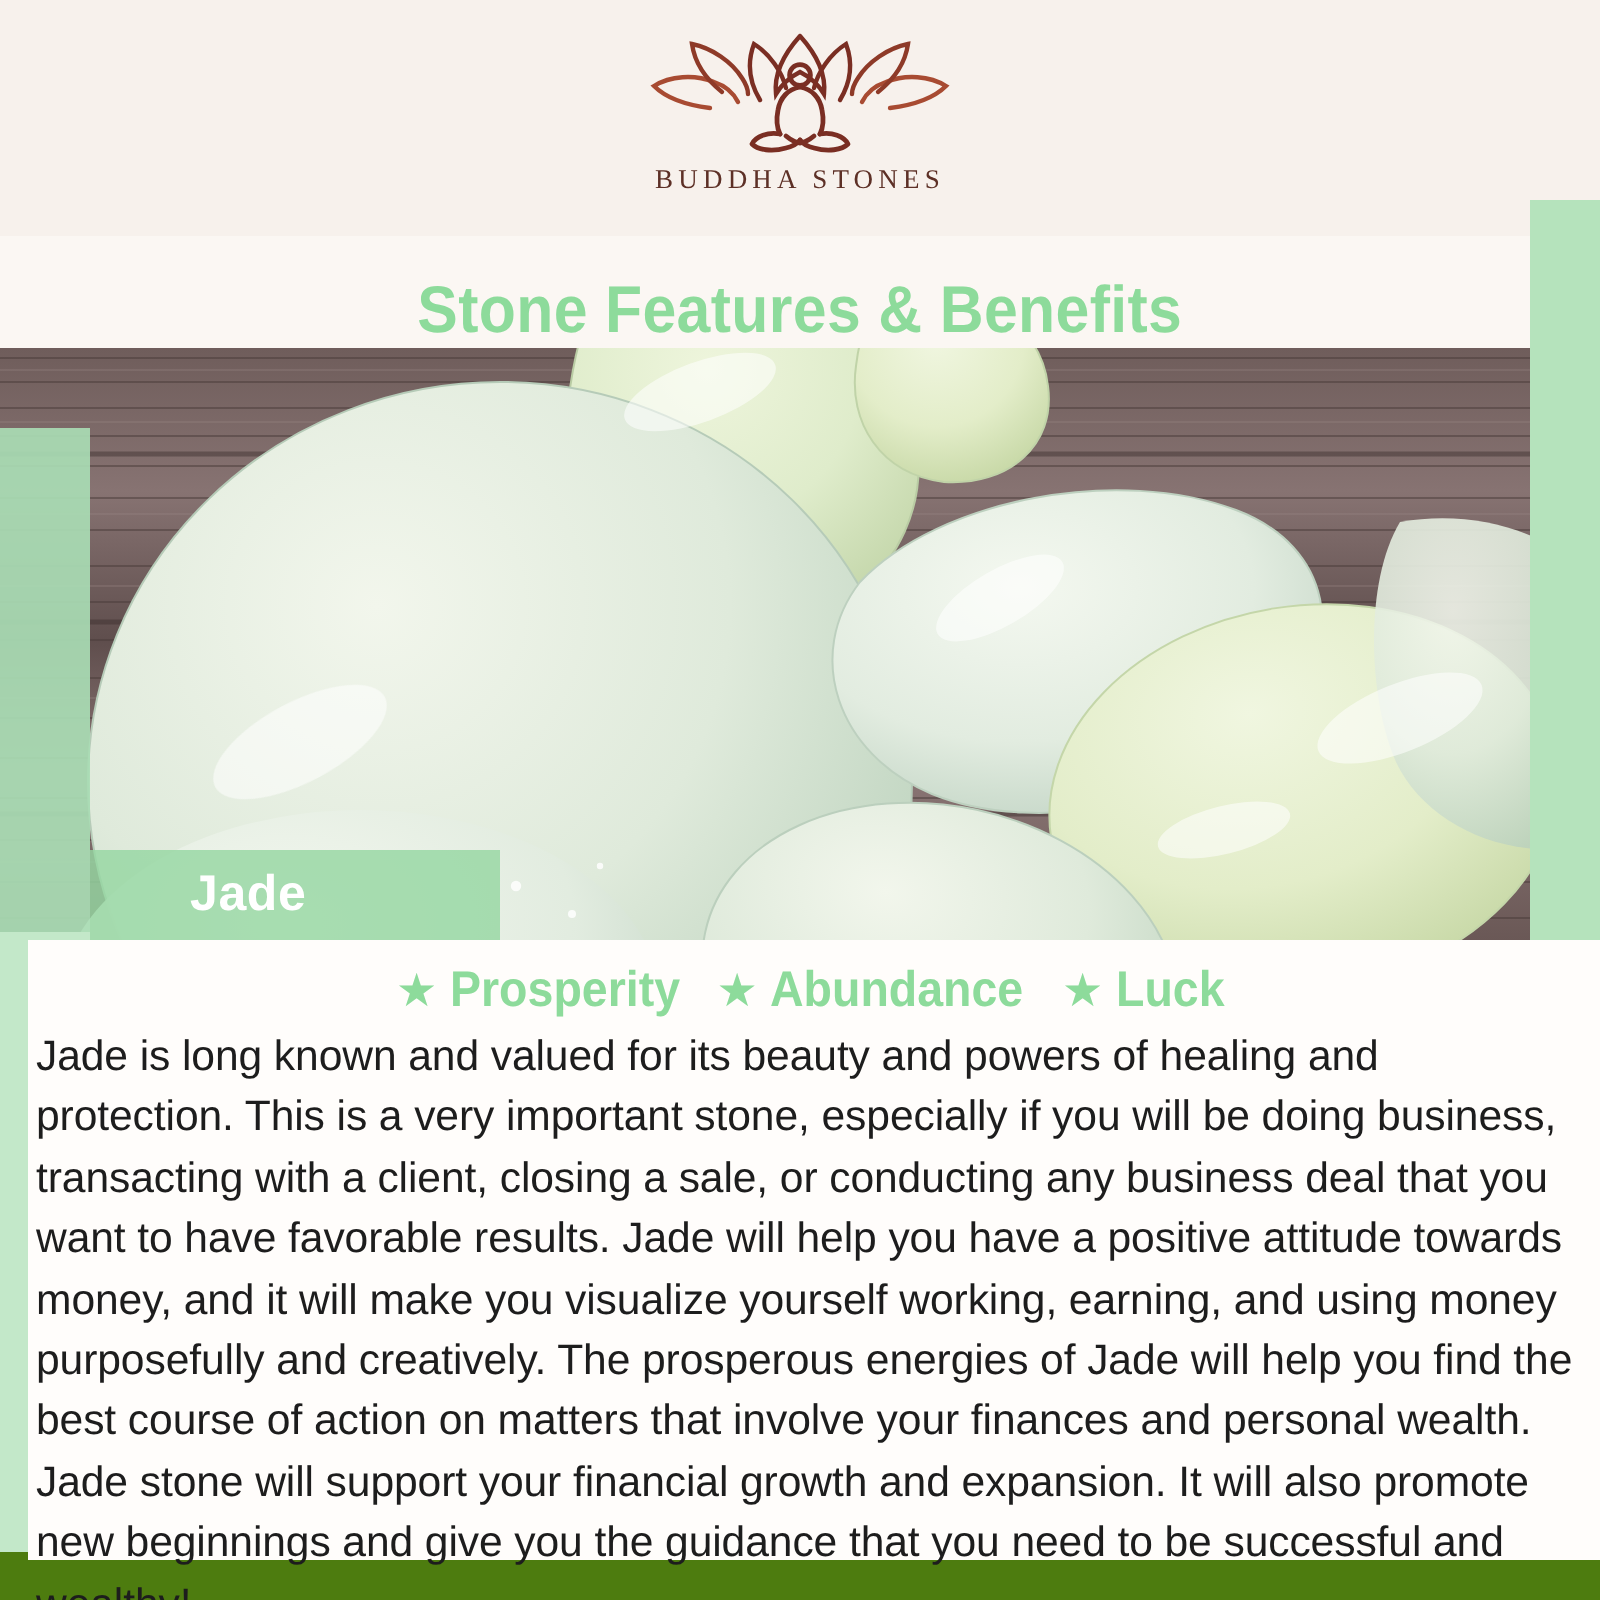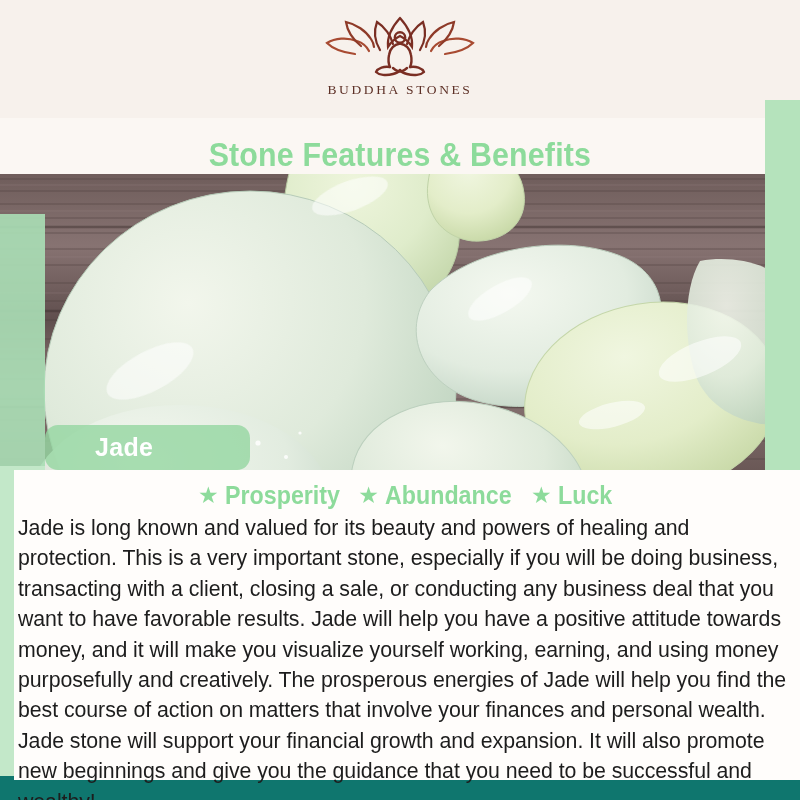--- a/index.html
+++ b/index.html
@@ -3,21 +3,21 @@
 <meta charset="utf-8">
 <style>
   * { margin:0; padding:0; box-sizing:border-box; }
   html,body { width:800px; height:800px; }
   body {
     font-family:"Liberation Sans", sans-serif;
     background:#f7f1ec;
     position:relative;
     overflow:hidden;
   }
-  .page { position:relative; width:800px; height:800px; background:#0f766e; }
+  .page { position:relative; width:800px; height:800px; background:#4d7c0f; }
 
   
   .header { position:absolute; left:0; top:0; width:800px; height:120px;
             display:flex; flex-direction:column; align-items:center;
             justify-content:flex-start; padding-top:16px; background:#f7f1ec; }
   .logo-mark { width:150px; height:62px; display:block; }
   .logo-text { font-family:"Liberation Serif", serif; font-size:13.5px;
                letter-spacing:2.6px; color:#5d3026; margin-top:4px; font-weight:400; }
 
   
@@ -37,21 +37,21 @@
   .strip-right { position:absolute; right:0; top:100px; width:35px; height:372px;
                  background:#b5e3bc; z-index:7; }
   .strip-left-top { position:absolute; left:0; top:214px; width:45px; height:252px;
                     background:#a9dcb4; z-index:7; opacity:.92; }
   .strip-left-bottom { position:absolute; left:0; top:466px; width:45px; height:310px;
                        background:#c3e8c9; z-index:7; }
 
   
   .jade-bar { position:absolute; left:45px; top:425px; width:205px; height:45px;
               background:rgba(150,215,162,.82); z-index:8;
-              display:flex; align-items:center;border-radius:13px; }
+              display:flex; align-items:center; }
   .jade-text { color:#fff; font-size:25px; font-weight:bold; margin-left:50px;
                letter-spacing:.3px; }
 
   
   .body-card { position:absolute; left:14px; top:470px; width:786px; height:310px;
                background:#fffdfb; z-index:8; }
 
   
   .benefits { position:absolute; left:14px; top:479px; width:786px; height:33px;
               display:flex; align-items:center; justify-content:center;

